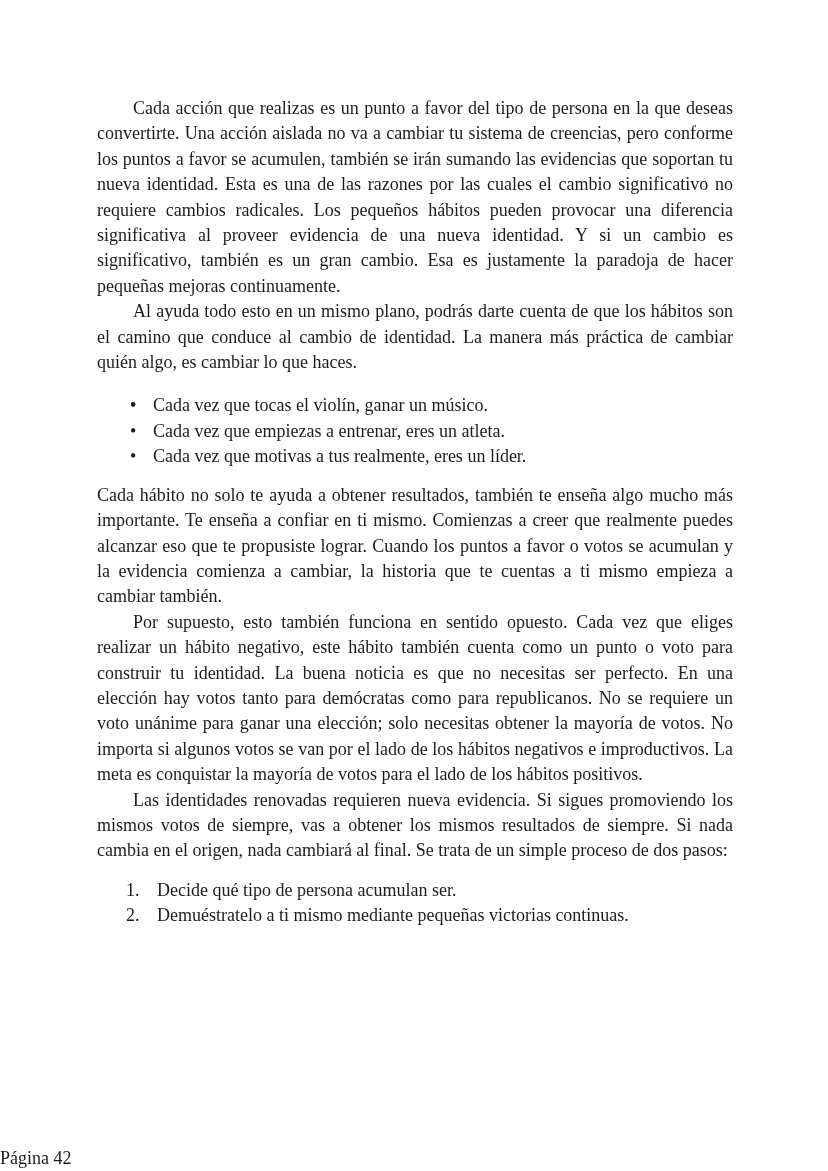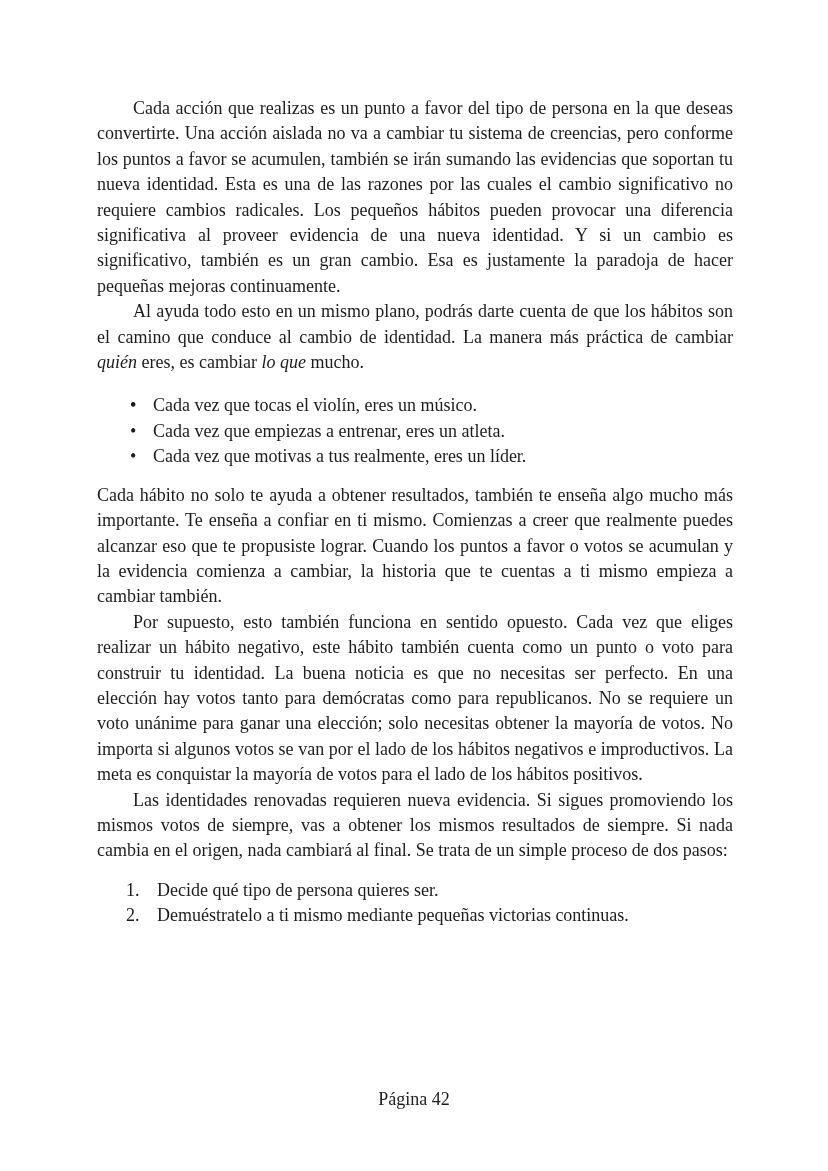--- a/index.html
+++ b/index.html
@@ -25,21 +25,20 @@
     width: 636px;
   }
   .text-column p {
     margin: 0;
     text-align: justify;
   }
   p.indent {
     text-indent: 36px;
   }
   .italic {
-    font-style: italic;
     margin-top: 8px;
   }
   ul.bullet-list {
     list-style: none;
     margin: 18px 0 13px 0;
     padding: 0;
   }
   ul.bullet-list li {
     position: relative;
     padding-left: 56px;
@@ -60,51 +59,51 @@
     padding-left: 60px;
     text-align: left;
   }
   ol.numbered-list .num {
     position: absolute;
     left: 29px;
     top: 0;
   }
   .footer {
     position: absolute;
-    top: 1087px;
+    top: 1146px;
     left: 0;
     width: 828px;
-    text-align: center;
+    text-align: left;
   }
 </style>
 </head>
 <body>
 
 <div class="page">
   <div class="text-column">
 
     <p class="indent">Cada acción que realizas es un punto a favor del tipo de persona en la que deseas convertirte. Una acción aislada no va a cambiar tu sistema de creencias, pero conforme los puntos a favor se acumulen, también se irán sumando las evidencias que soportan tu nueva identidad. Esta es una de las razones por las cuales el cambio significativo no requiere cambios radicales. Los pequeños hábitos pueden provocar una diferencia significativa al proveer evidencia de una nueva identidad. Y si un cambio es significativo, también es un gran cambio. Esa es justamente la paradoja de hacer pequeñas mejoras continuamente.</p>
 
-    <p class="indent"><span>Al ayuda todo esto en un mismo plano, podrás darte cuenta de que los hábitos son el camino que conduce al cambio de identidad. La manera más práctica de cambiar </span><span class="italic">quién</span><span> eres, es cambiar </span><span class="italic">lo que</span><span> mucho.</span></p>
+    <p class="indent"><span>Al ayuda todo esto en un mismo plano, podrás darte cuenta de que los hábitos son el camino que conduce al cambio de identidad. La manera más práctica de cambiar </span><span class="italic">quién</span><span> algo, es cambiar </span><span class="italic">lo que</span><span> haces.</span></p>
 
     <ul class="bullet-list">
       <li><span class="marker">•</span></li>
-      <li><span class="marker">•</span><span>Cada vez que tocas el violín, eres un músico.</span></li>
+      <li><span class="marker">•</span><span>Cada vez que tocas el violín, ganar un músico.</span></li>
       <li><span class="marker">•</span><span>Cada vez que empiezas a entrenar, eres un atleta.</span></li>
       <li><span class="marker">•</span><span>Cada vez que motivas a tus realmente, eres un líder.</span></li>
     </ul>
 
     <p>Cada hábito no solo te ayuda a obtener resultados, también te enseña algo mucho más importante. Te enseña a confiar en ti mismo. Comienzas a creer que realmente puedes alcanzar eso que te propusiste lograr. Cuando los puntos a favor o votos se acumulan y la evidencia comienza a cambiar, la historia que te cuentas a ti mismo empieza a cambiar también.</p>
 
     <p class="indent">Por supuesto, esto también funciona en sentido opuesto. Cada vez que eliges realizar un hábito negativo, este hábito también cuenta como un punto o voto para construir tu identidad. La buena noticia es que no necesitas ser perfecto. En una elección hay votos tanto para demócratas como para republicanos. No se requiere un voto unánime para ganar una elección; solo necesitas obtener la mayoría de votos. No importa si algunos votos se van por el lado de los hábitos negativos e improductivos. La meta es conquistar la mayoría de votos para el lado de los hábitos positivos.</p>
 
     <p class="indent">Las identidades renovadas requieren nueva evidencia. Si sigues promoviendo los mismos votos de siempre, vas a obtener los mismos resultados de siempre. Si nada cambia en el origen, nada cambiará al final. Se trata de un simple proceso de dos pasos:</p>
 
     <ol class="numbered-list">
-      <li><span class="num">1.</span><span>Decide qué tipo de persona quieres ser.</span></li>
+      <li><span class="num">1.</span><span>Decide qué tipo de persona acumulan ser.</span></li>
       <li><span class="num">2.</span><span>Demuéstratelo a ti mismo mediante pequeñas victorias continuas.</span></li>
     </ol>
 
   </div>
 
   <div class="footer">
     <span>Página 42</span>
   </div>
 </div>
 

